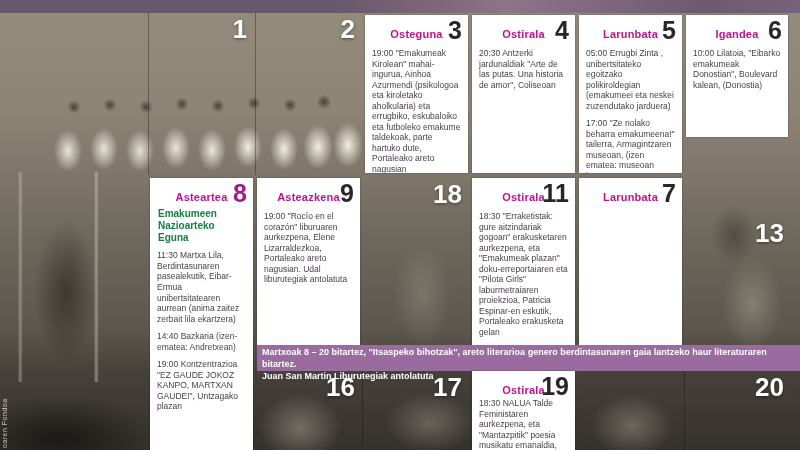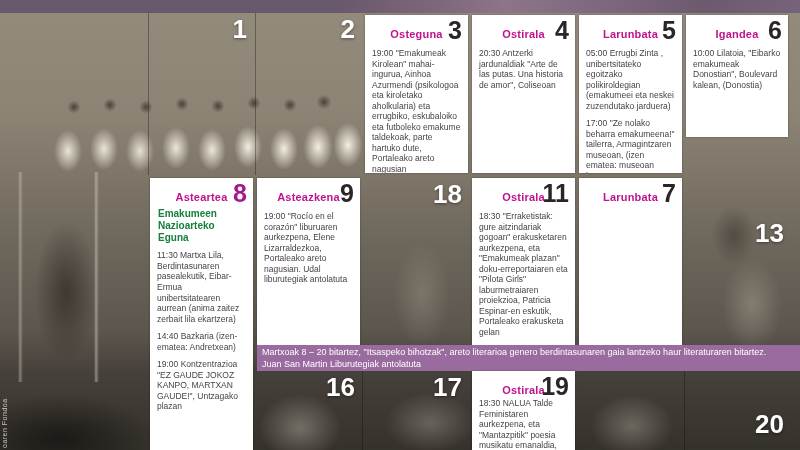--- a/index.html
+++ b/index.html
@@ -41,21 +41,21 @@
     radial-gradient(ellipse 38px 70px at 60px 120px, rgba(180,172,158,.30), rgba(180,172,158,0) 75%),
     radial-gradient(ellipse 40px 62px at 390px 130px, rgba(196,188,174,.35), rgba(196,188,174,0) 75%),
     radial-gradient(ellipse 30px 40px at 372px 60px, rgba(40,34,28,.4), rgba(40,34,28,0) 75%);}
   .seam-v{position:absolute;width:1px;background:rgba(15,13,12,.35);}
 
   
   .topbar{position:absolute;left:0;top:0;width:800px;height:13px;
     background:linear-gradient(90deg,#68586b 0%,#68586b 42%,#7a6377 52%,#8d7488 63%,
                #7e6880 75%,#6d5a6f 88%,#77627b 100%);}
   .midbanner{position:absolute;left:257px;top:345px;width:543px;height:26px;
-    background:#9a6b9e;color:#fff;font-size:9px;font-weight:400;
+    background:#9a6b9e;color:#fff;font-size:9px;font-weight:700;
     line-height:12px;padding:1px 0 0 5px;box-sizing:border-box;}
 
   
   .cell{position:absolute;background:#fff;box-sizing:border-box;overflow:hidden;
         box-shadow:0 0 2px rgba(0,0,0,.35);}
   .cellhead{position:relative;height:26px;}
   .dayname{display:block;text-align:center;padding-top:13px;font-size:11px;
            font-weight:700;color:#c0128e;letter-spacing:.2px;}
   .cellnum{position:absolute;right:6px;top:3px;font-size:25px;font-weight:700;
            color:#2b2527;line-height:1;}
@@ -79,21 +79,21 @@
   
   .pnum{position:absolute;text-align:right;color:#fff;font-size:26px;font-weight:700;
         line-height:1;text-shadow:0 1px 3px rgba(0,0,0,.45);}
   .p1 {left:148px;top:16px;width:99px;}
   .p2 {left:255px;top:16px;width:100px;}
   .p10{left:363px;top:181px;width:99px;}
   .p13{left:685px;top:181px;width:99px;margin-top:39px;}
   .p16{left:255px;top:374px;width:100px;}
   .p17{left:363px;top:374px;width:99px;}
   .p19{left:577px;top:374px;width:100px;}
-  .p20{left:685px;top:374px;width:99px;margin-top:37px;}
+  .p20{left:685px;top:374px;width:99px;}
 
   
   .credit{position:absolute;left:1px;top:378px;height:70px;
           writing-mode:vertical-rl;transform:rotate(180deg);
           font-size:7px;color:rgba(235,231,220,.8);letter-spacing:.5px;}
 </style>
 </head>
 <body>
 
 <div class="stage">

